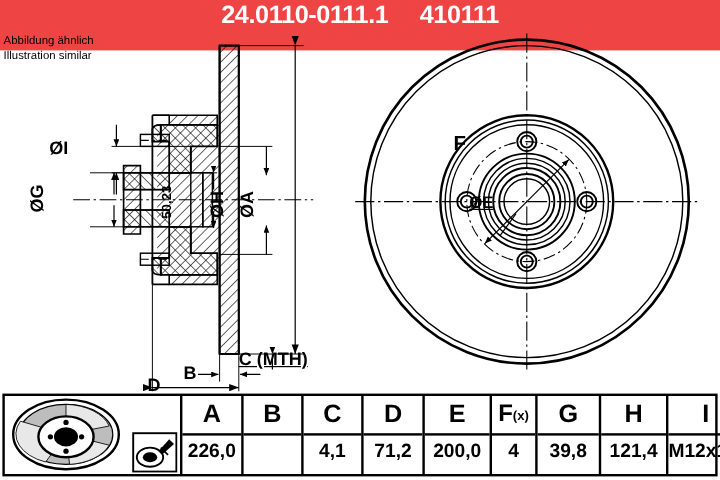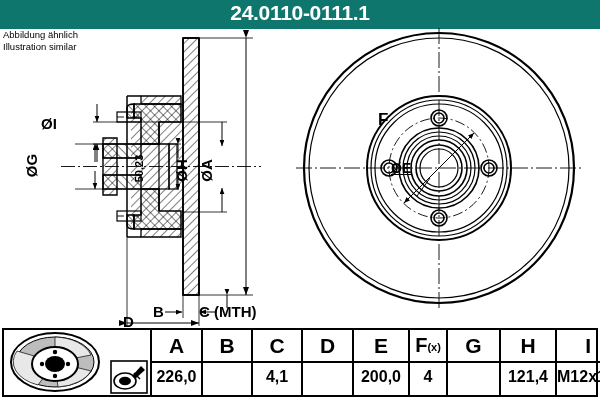--- a/index.html
+++ b/index.html
@@ -7,22 +7,22 @@
     width:600px;height:400px;
     background:#ffffff;
     font-family:"Liberation Sans", sans-serif;
     overflow:hidden;
     position:relative;
   }
   #root{position:relative;width:600px;height:400px;}
 
   
   .banner{
-    position:absolute;left:0;top:0;width:600px;height:29px;
-    background:#0f766e;
+    position:absolute;left:0;top:0;width:600px;height:42px;
+    background:#ef4444;
   }
   .banner-inner{
     position:absolute;left:0;top:0;width:600px;height:26px;
     display:flex;align-items:center;justify-content:center;gap:26px;
   }
   .banner-text{
     color:#ffffff;font-size:21px;font-weight:bold;letter-spacing:-0.3px;
     line-height:26px;white-space:nowrap;
   }
 
@@ -69,20 +69,21 @@
   .icon-tool{position:absolute;right:2px;bottom:1px;}
 </style>
 </head>
 <body>
 
 <div id="root">
 
   <div class="banner">
     <div class="banner-inner">
       <span class="banner-text">24.0110-0111.1</span>
+      <span class="banner-text">410111</span>
     </div>
   </div>
 
   <div class="caption">
     <div>Abbildung ähnlich</div>
     <div>Illustration similar</div>
   </div>
 
   <div class="draw">
     <svg width="600" height="300" viewBox="0 0 600 300">
@@ -230,21 +231,21 @@
     <span class="lab rot90" style="left:20px;top:132px;">ØG</span>
 
     <span class="lab small rot90" style="left:126px;top:137px;">50,23</span>
 
     <span class="lab rot90" style="left:170px;top:137px;">ØH</span>
 
     <span class="lab rot90" style="left:195px;top:137px;">ØA</span>
 
     <span class="lab" style="left:153px;top:278px;">B</span>
 
-    <span class="lab" style="left:199px;top:278px;">C (MTH)</span>
+    <span class="lab" style="left:199px;top:266px;text-decoration:underline;">C (MTH)</span>
 
     <span class="lab" style="left:123px;top:288px;">D</span>
 
     <span class="lab" style="left:378px;top:85px;font-size:17px;">F</span>
 
     <span class="lab" style="left:391px;top:135px;font-size:14px;text-decoration:underline;">ØE</span>
   </div>
 
   <div class="tbl">
 
@@ -282,34 +283,36 @@
       <div class="thead">B</div>
     </div>
 
     <div class="tcol" style="flex:0 0 50px;">
       <div class="thead">C</div>
       <div class="tcell">4,1</div>
     </div>
 
     <div class="tcol" style="flex:0 0 51px;">
       <div class="thead">D</div>
+      <div class="tcell">71,2</div>
     </div>
 
     <div class="tcol" style="flex:0 0 56px;">
       <div class="thead">E</div>
       <div class="tcell">200,0</div>
     </div>
 
     <div class="tcol" style="flex:0 0 38px;">
       <div class="thead fx">F<sub>(x)</sub></div>
       <div class="tcell">4</div>
     </div>
 
     <div class="tcol" style="flex:0 0 53px;">
       <div class="thead">G</div>
+      <div class="tcell">39,8</div>
     </div>
 
     <div class="tcol" style="flex:0 0 56px;">
       <div class="thead">H</div>
       <div class="tcell">121,4</div>
     </div>
 
     <div class="tcol" style="flex:1 1 auto;">
       <div class="thead">I</div>
       <div class="tcell">M12x1,5</div>

